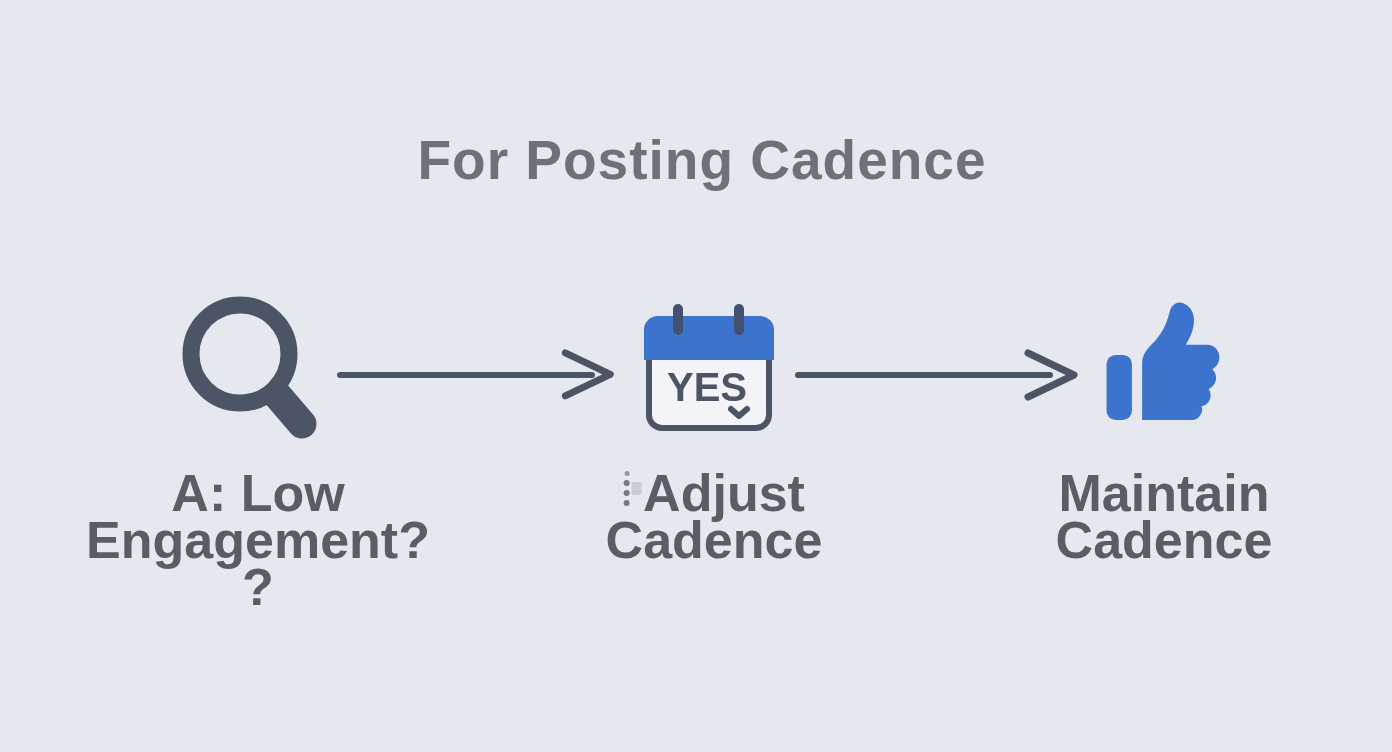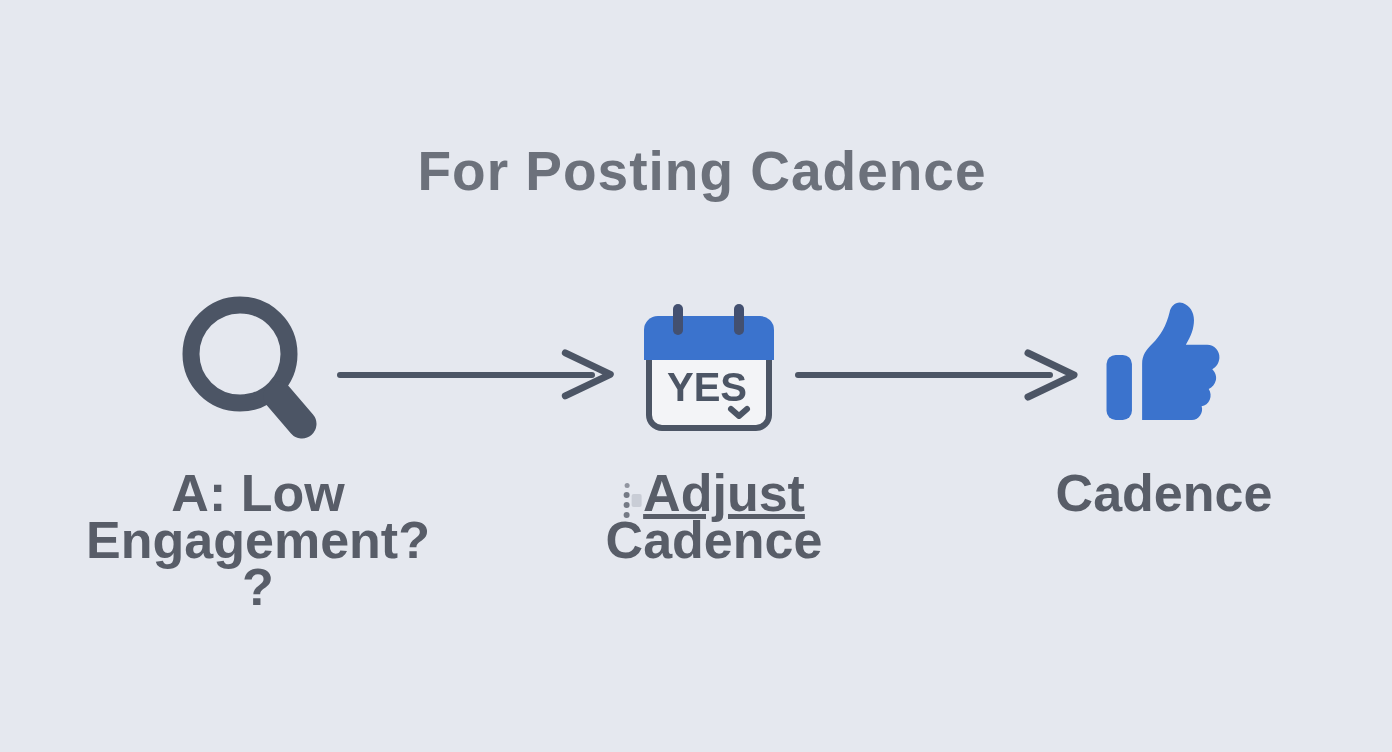--- a/index.html
+++ b/index.html
@@ -5,34 +5,33 @@
   html,body{margin:0;padding:0;}
   body{
     width:1392px;height:752px;position:relative;overflow:hidden;
     background:var(--background,#e5e8ef);
     font-family:"Liberation Sans",sans-serif;
   }
   .title{
     position:absolute;left:702px;top:128px;transform:translateX(-50%);
     font-size:55px;font-weight:600;letter-spacing:1px;white-space:nowrap;
     color:var(--title-text,#6c717b);
-    margin-top:11px;
   }
   .icon-abs{position:absolute;text-decoration:underline;}
   .slate{color:var(--slate,#4c5565);}
   .blue{color:var(--blue,#3b73cd);}
   .step-label{
     position:absolute;top:470px;transform:translateX(-50%);
     text-align:center;font-size:52px;font-weight:700;line-height:47px;
     color:var(--label-text,#585d68);white-space:nowrap;
   }
   .label-1{left:258px;}
   .label-2{left:714px;}
   .label-3{left:1164px;}
-  .line-row{display:flex;align-items:flex-end;justify-content:center;text-decoration:underline;}
+  .line-row{display:flex;align-items:flex-start;justify-content:center;}
   .dots{
     display:inline-flex;flex-direction:column;gap:4px;
     margin-right:14px;position:relative;top:1px;
   }
   .dots i{width:6px;height:6px;border-radius:50%;background:var(--dots-gray,#747a85);display:block;}
   .dots i:first-child{opacity:.75;width:5px;height:5px;margin-left:1px;}
   .dots .smudge{
     position:absolute;right:-12px;top:11px;width:10px;height:13px;
     background:#c2c6cf;border-radius:2px;opacity:.8;
   }
@@ -96,14 +95,15 @@
         <i></i>
         <i></i>
         <span class="smudge"></span>
       </span>
     <span>Adjust</span>
   </div>
   <div>Cadence</div>
 </div>
 
 <div class="step-label label-3">
+  <div>Maintain</div>
   <div>Cadence</div>
 </div>
 
 </body></html>

